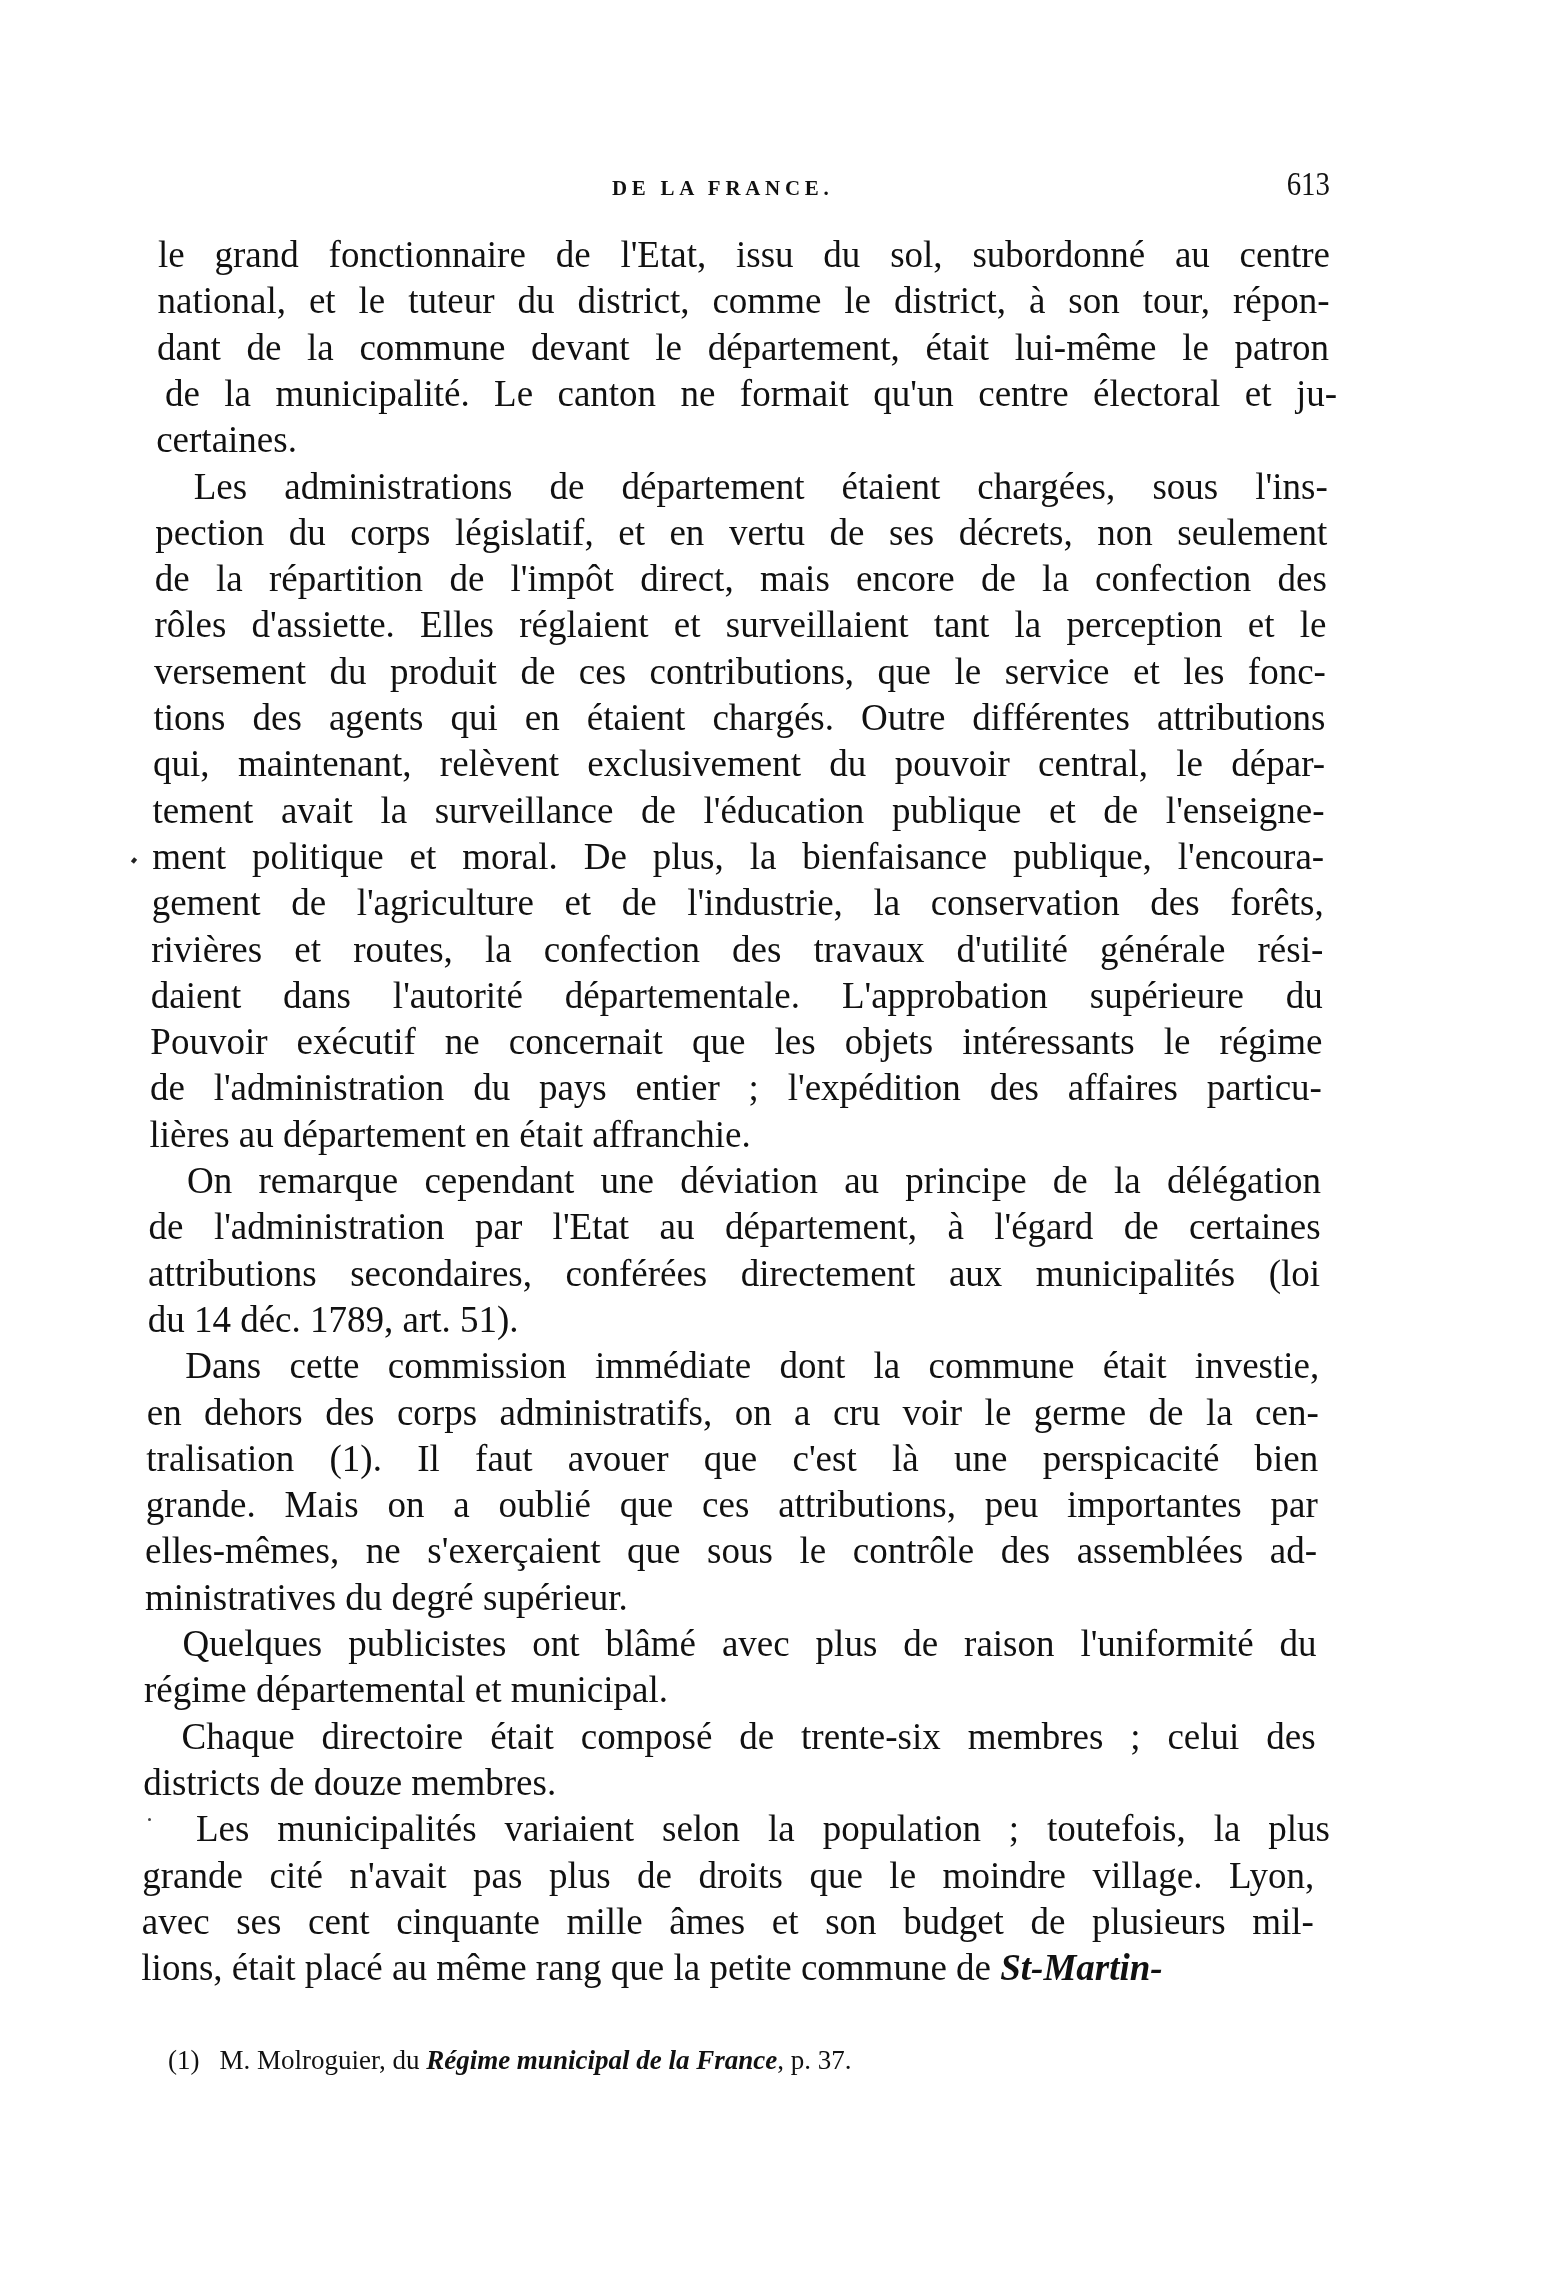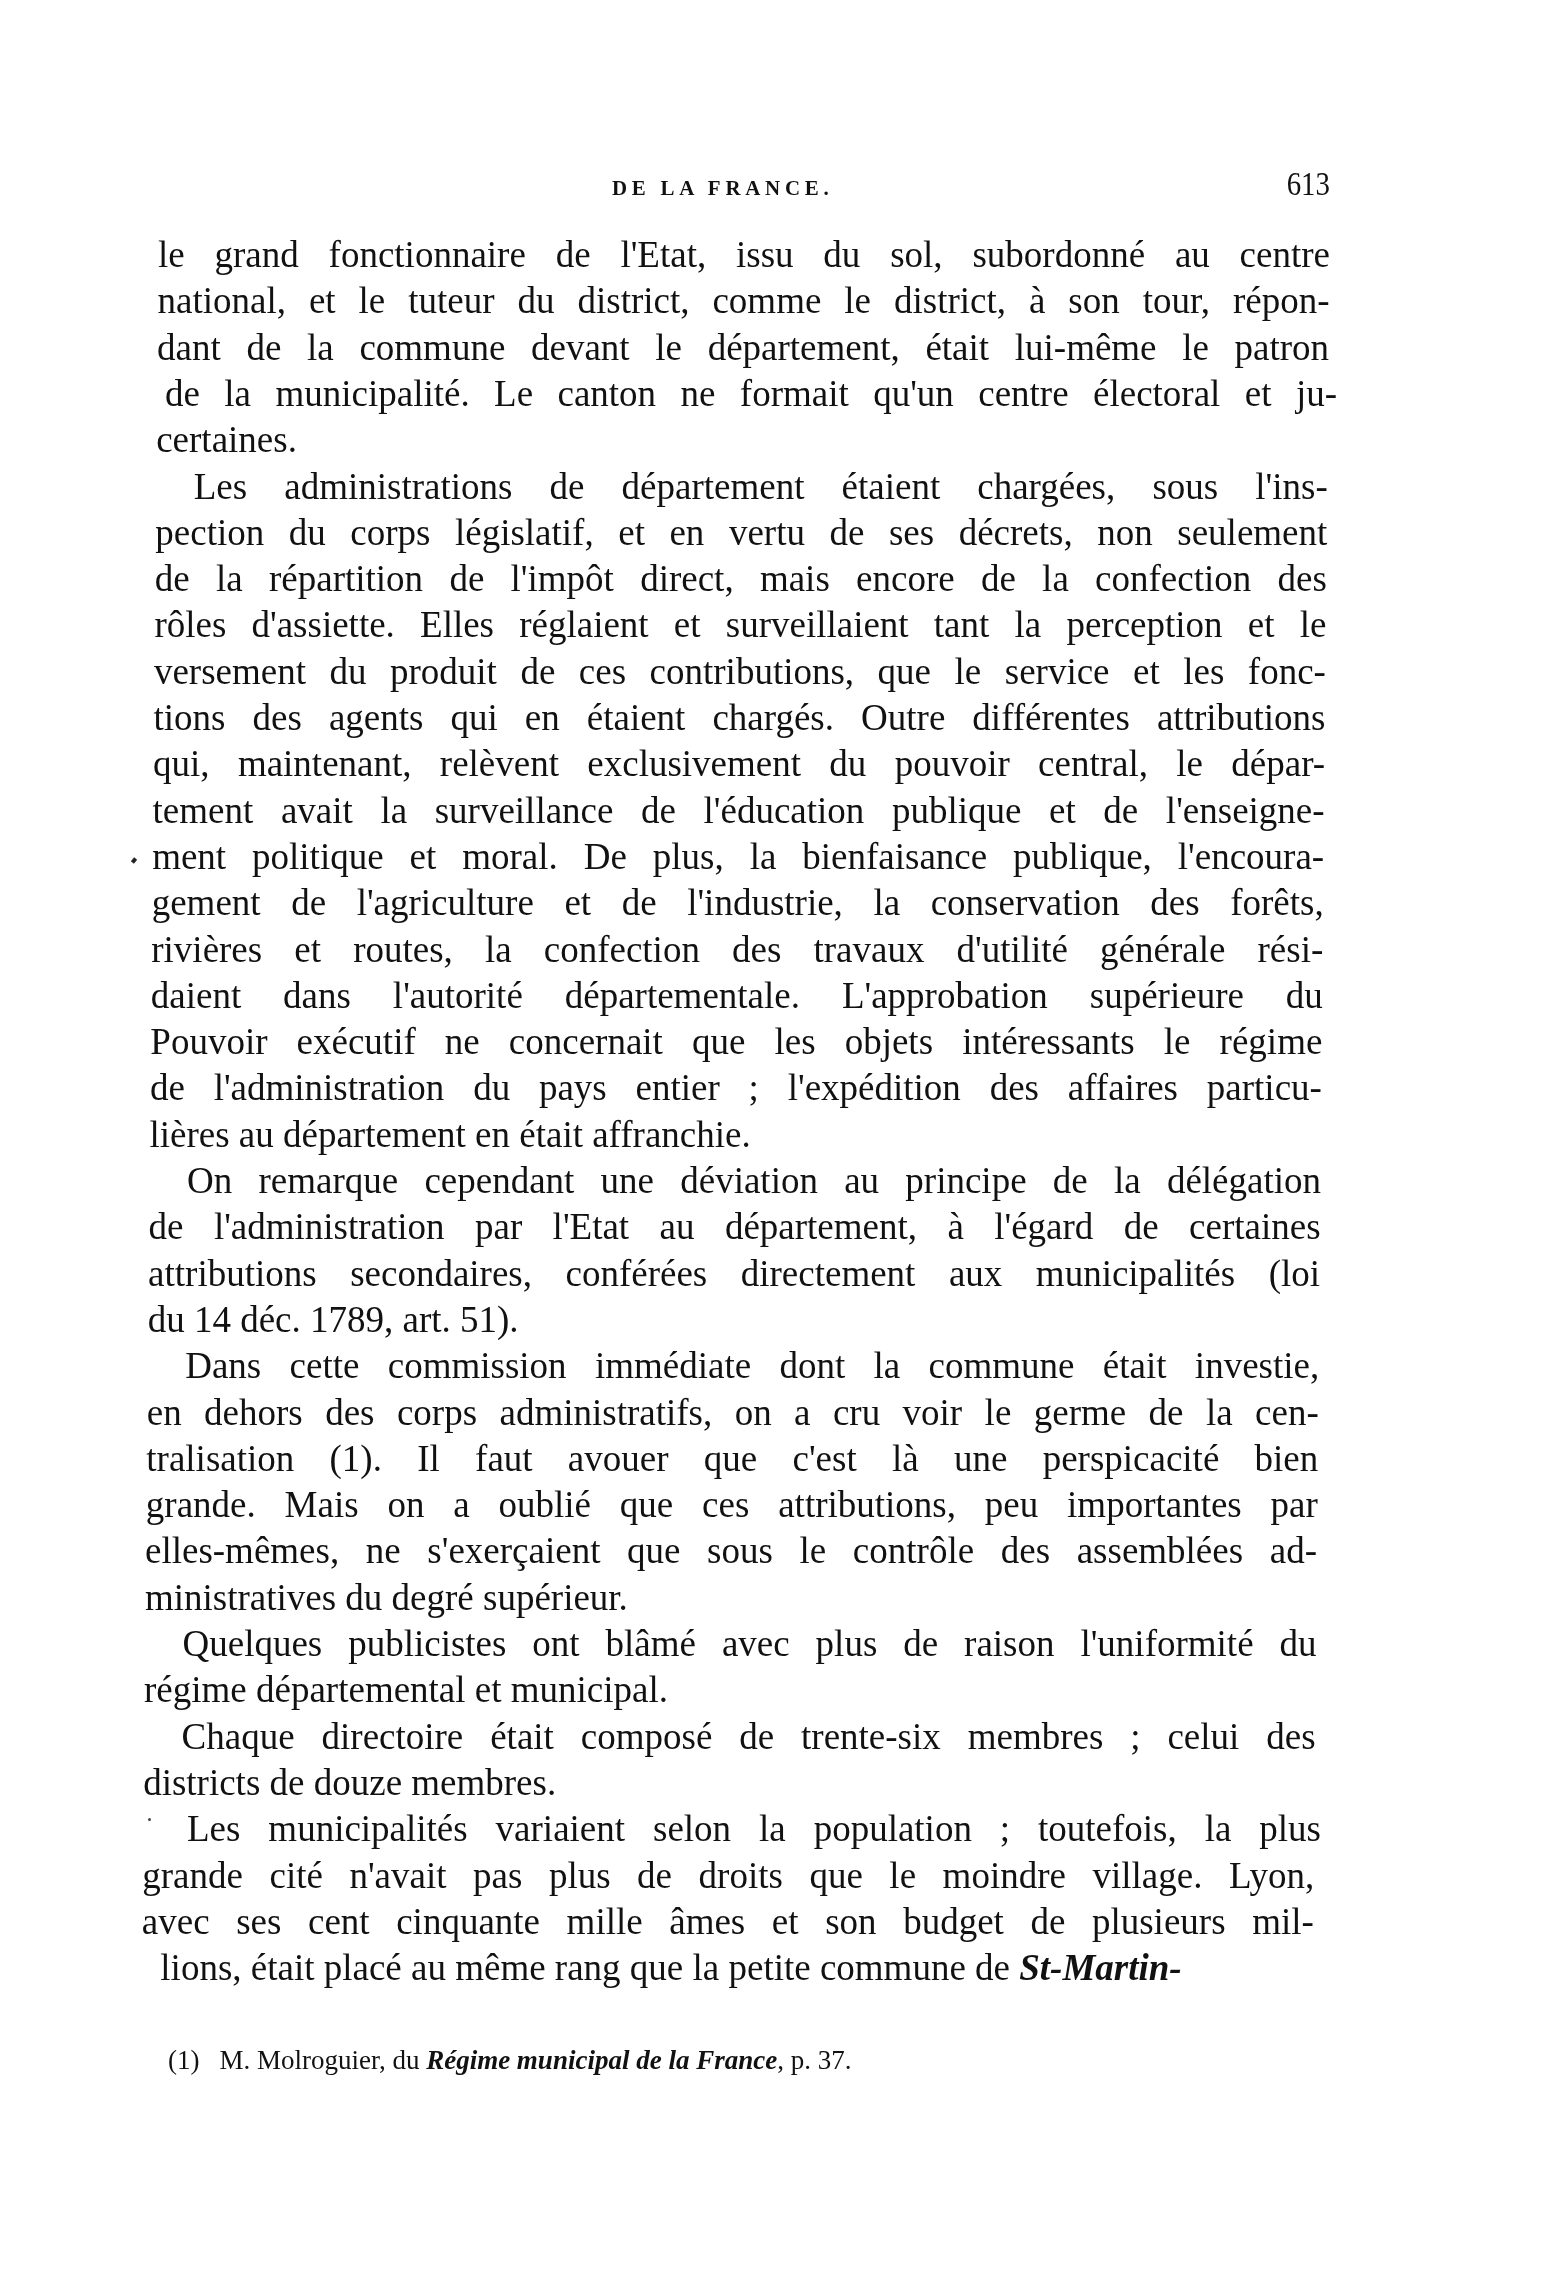--- a/index.html
+++ b/index.html
@@ -75,24 +75,24 @@
       <div class="line" style="top: 1343.2px; left: 185.2px; width: 1134px;"><span class="inner">Dans cette commission immédiate dont la commune était investie,</span></div>
       <div class="line" style="top: 1389.5px; left: 146.75px; width: 1172px; font-family: Liberation Serif, serif;"><span class="inner">en dehors des corps administratifs, on a cru voir le germe de la cen-</span></div>
       <div class="line" style="top: 1435.8px; left: 146.3px; width: 1172px;"><span class="inner">tralisation (1). Il faut avouer que c'est là une perspicacité bien</span></div>
       <div class="line" style="top: 1482.1px; left: 145.85px; width: 1172px;"><span class="inner">grande. Mais on a oublié que ces attributions, peu importantes par</span></div>
       <div class="line" style="top: 1528.4px; left: 145px; width: 1172px;"><span class="inner">elles-mêmes, ne s'exerçaient que sous le contrôle des assemblées ad-</span></div>
       <div class="line last" style="top: 1574.7px; left: 144.95px; width: 1172px; font-family: Liberation Serif, serif;"><span class="inner">ministratives du degré supérieur.</span></div>
       <div class="line" style="top: 1621px; left: 182.5px; width: 1134px;"><span class="inner">Quelques publicistes ont blâmé avec plus de raison l'uniformité du</span></div>
       <div class="line last" style="top: 1667.3px; left: 144.05px; width: 1172px;"><span class="inner">régime départemental et municipal.</span></div>
       <div class="line" style="top: 1713.6px; left: 181.6px; width: 1134px;"><span class="inner">Chaque directoire était composé de trente-six membres ; celui des</span></div>
       <div class="line last" style="top: 1759.9px; left: 143.15px; width: 1172px;"><span class="inner">districts de douze membres.</span></div>
-      <div class="line" style="top: 1806.2px; left: 187px; width: 1134px;"><span class="inner">Les municipalités variaient selon la population ; toutefois, la plus</span></div>
+      <div class="line" style="top: 1806.2px; left: 196px; width: 1134px;"><span class="inner">Les municipalités variaient selon la population ; toutefois, la plus</span></div>
       <div class="line" style="top: 1852.5px; left: 142.25px; width: 1172px;"><span class="inner">grande cité n'avait pas plus de droits que le moindre village. Lyon,</span></div>
       <div class="line" style="top: 1898.8px; left: 141.8px; width: 1172px;"><span class="inner">avec ses cent cinquante mille âmes et son budget de plusieurs mil-</span></div>
-      <div class="line" style="top: 1945.1px; left: 141.35px; width: 1154px; text-align-last: justify;"><span class="inner" style="width: auto; white-space: pre; margin-left: 19px;">lions, était placé au même rang que la petite commune de </span><span style="font-style: italic; font-weight: bold;">St-Martin-</span></div>
+      <div class="line" style="top: 1945.1px; left: 141.35px; width: 1154px; text-align-last: justify;"><span class="inner" style="width: auto; white-space: pre;">lions, était placé au même rang que la petite commune de </span><span style="font-style: italic; font-weight: bold;">St-Martin-</span></div>
     </div>
 
   <div class="stray-mark"></div>
   <div class="stray-dot"></div>
 
   <div class="footnote">
     <span class="marker">(1)</span><span>M. Molroguier, du </span><span class="ital">Régime municipal de la France</span><span>, p. 37.</span>
   </div>
 </div>
 

